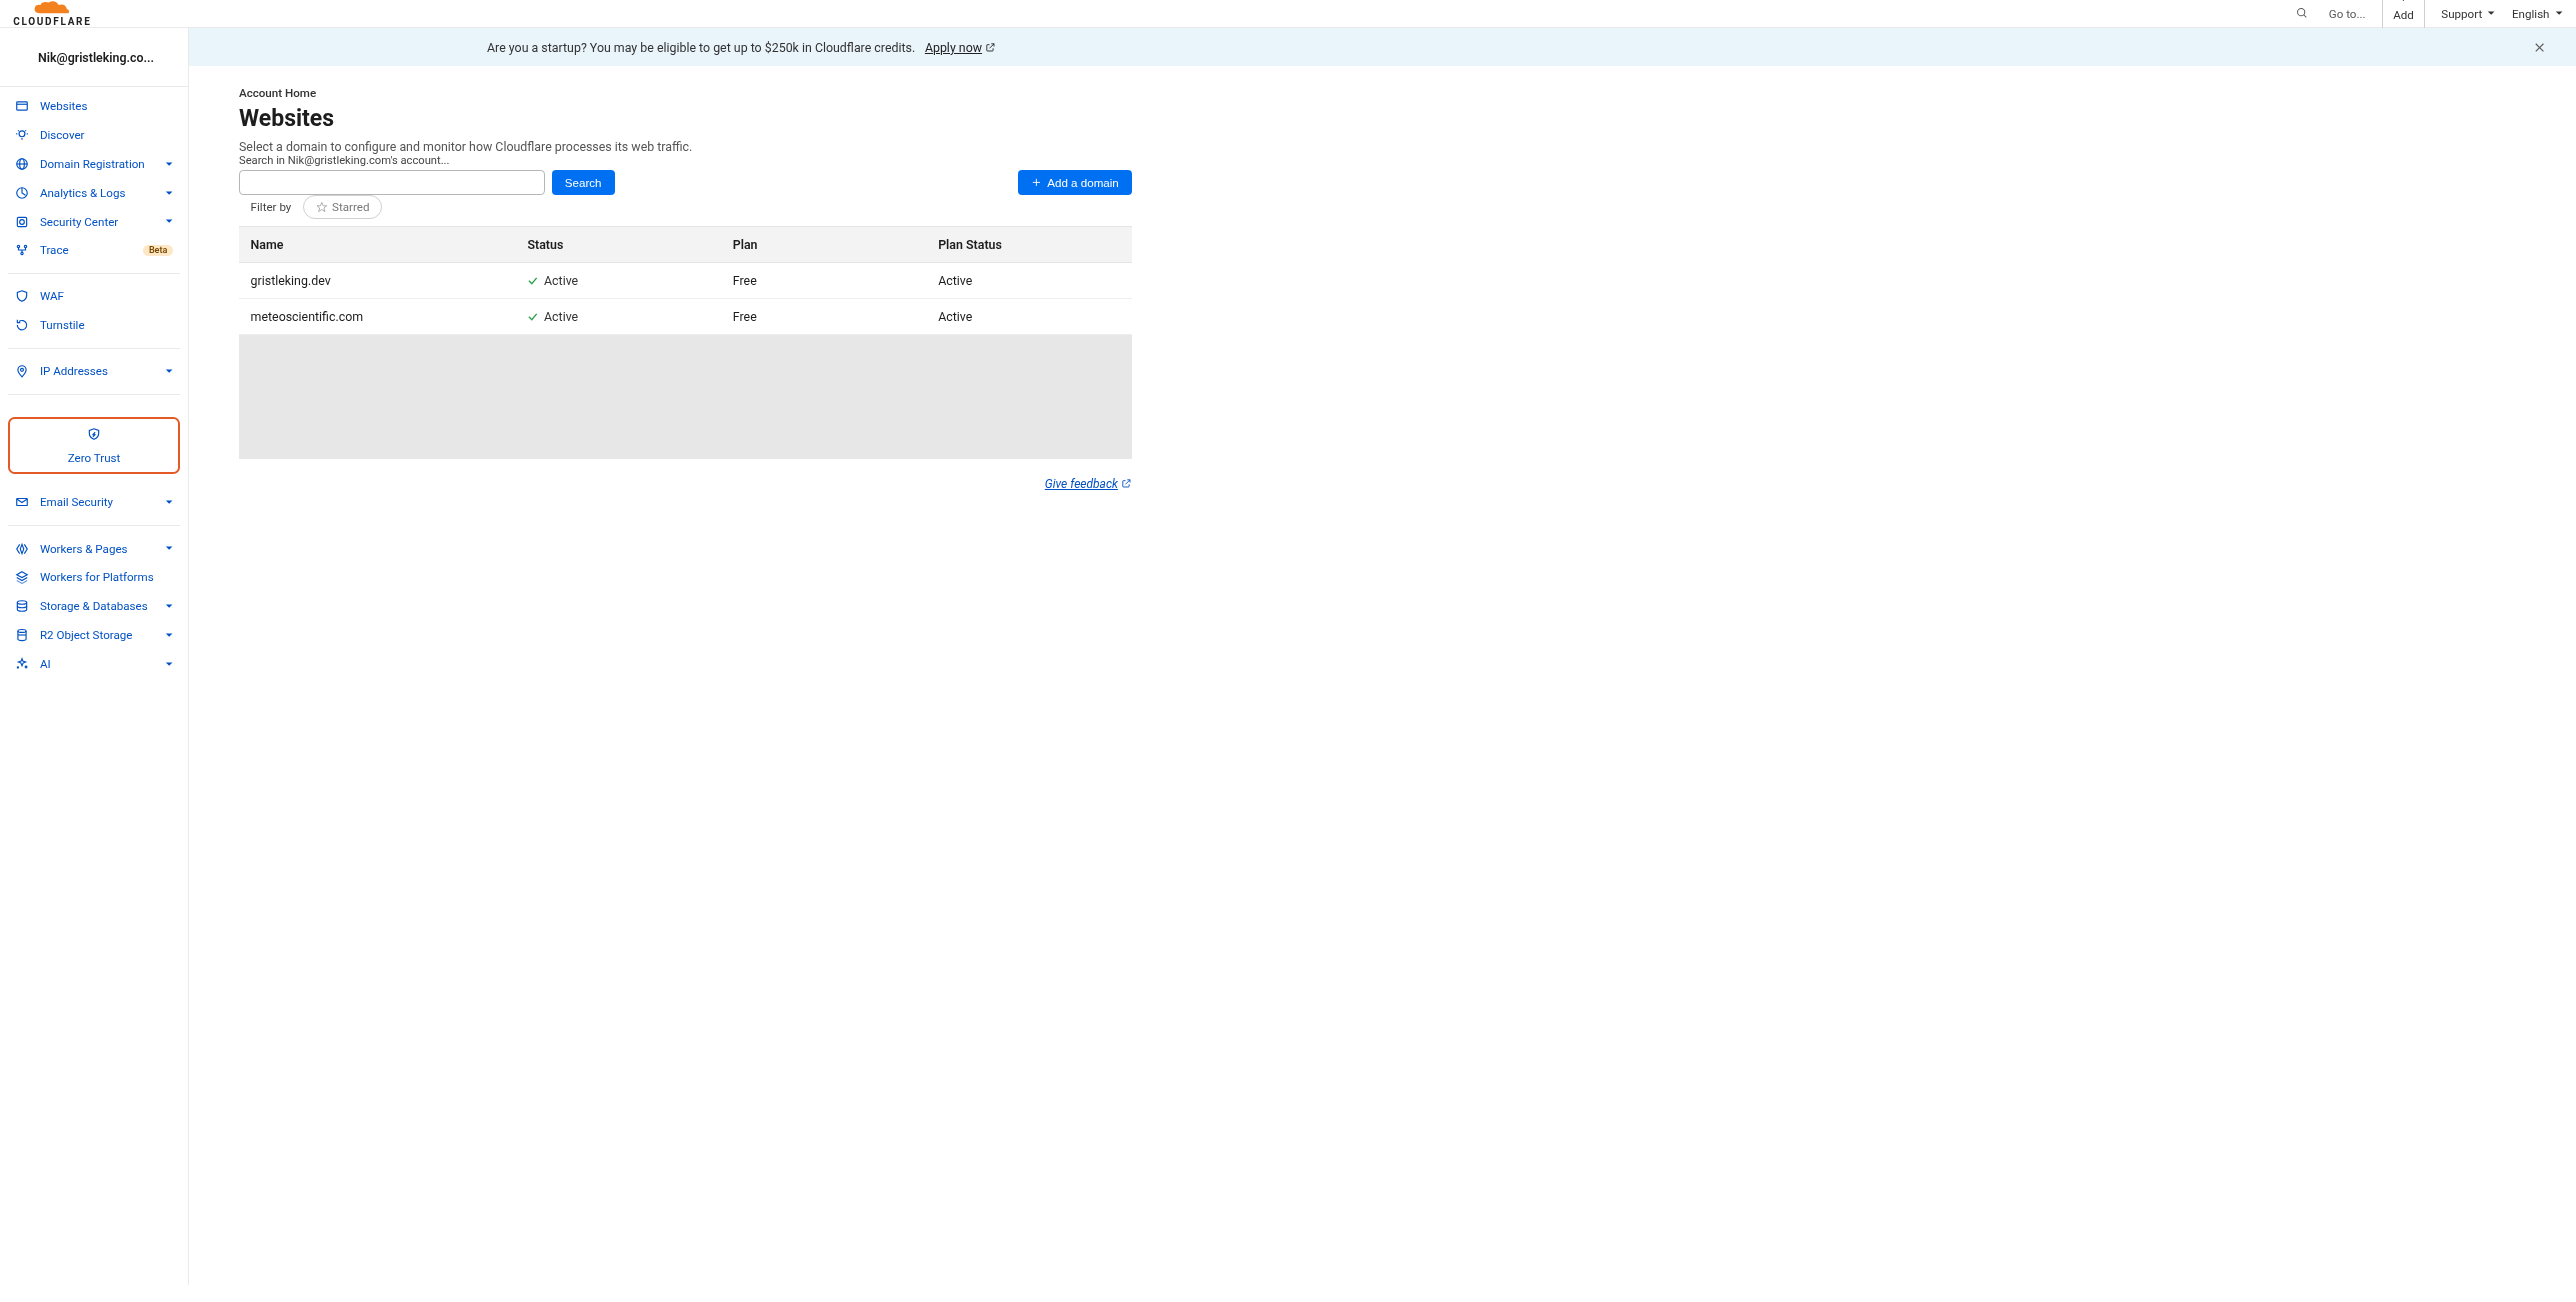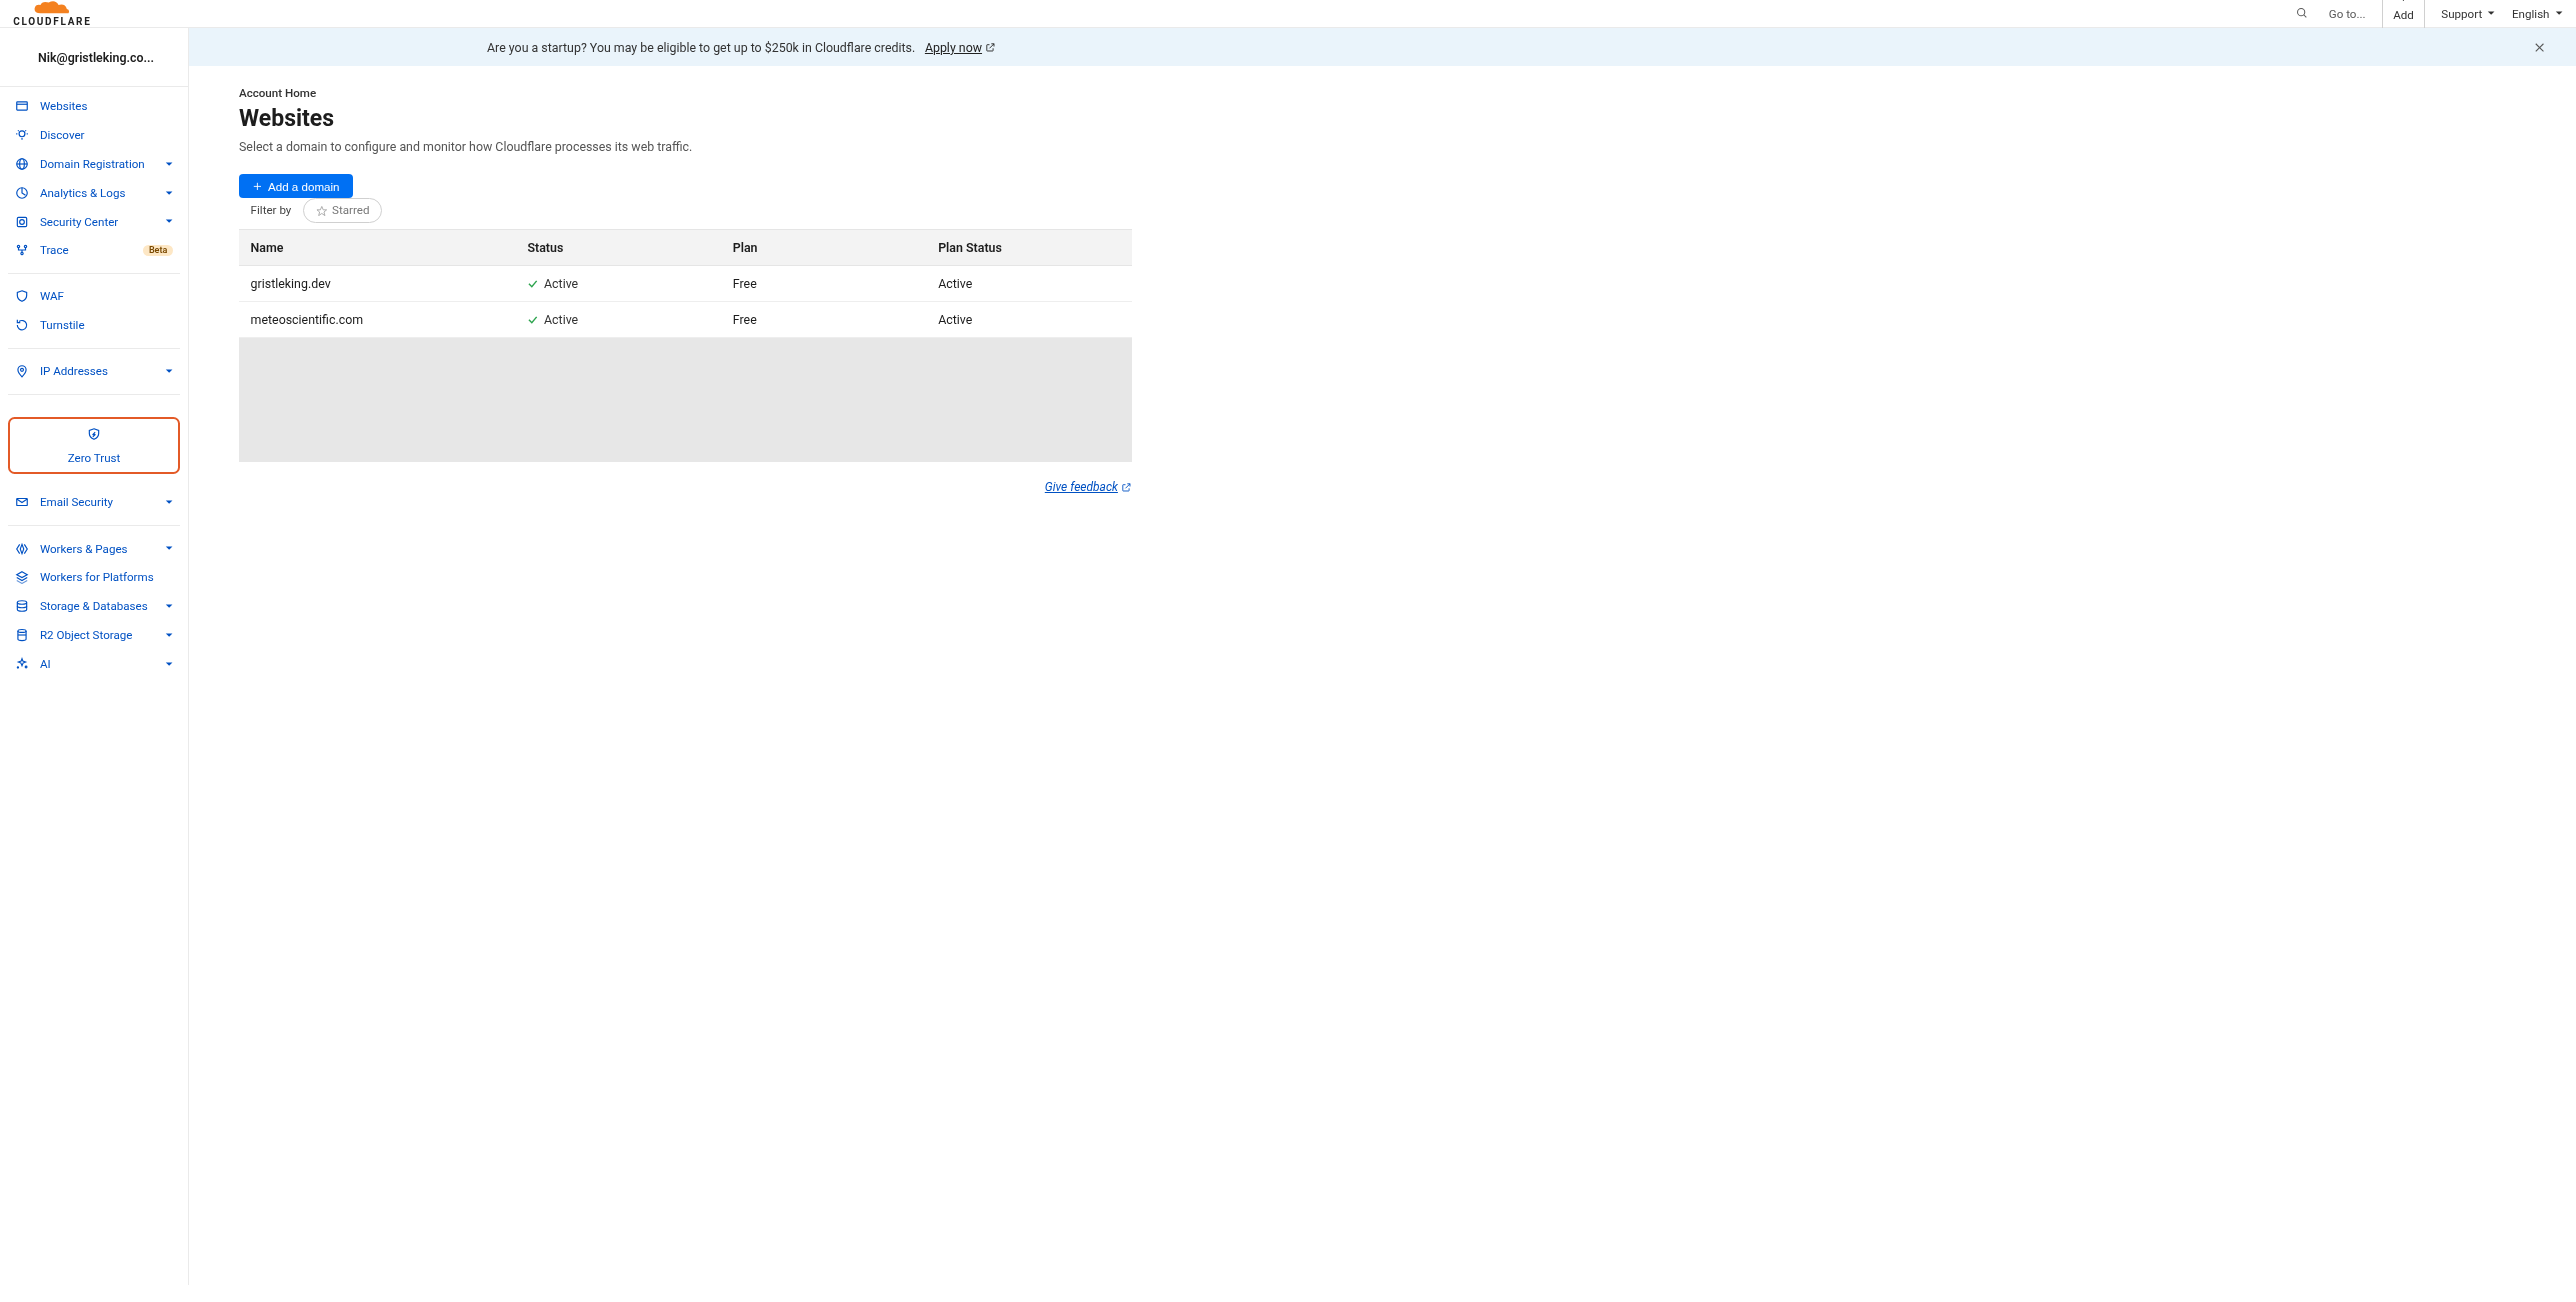--- a/index.html
+++ b/index.html
@@ -53,21 +53,21 @@
     flex-direction: column;
   }
   .nav-icon { width:15px; display:flex; justify-content:center; color:#0051c3; }
   .badge { background:#fde7c5; color:#7a4900; font-size:9px; font-weight:600; padding:0.8px 5.8px; border-radius:7.4px; }
 
   
   .main { flex:1; }
   .content { padding: 20px 50px; max-width: 993px; }
   .crumb { font-size: 11.6px; color:#333; margin-bottom: 5px; font-weight:500; }
   .page-title { font-size: 23px; font-weight:700; margin-bottom: 6.6px; }
-  .subtitle { font-size: 12.4px; color:#555; margin-bottom: 20px; }
+  .subtitle { font-size: 12.4px; color:#555; }
   .search-label { font-size:11.2px; color:#444; margin-bottom:3.3px; display:block; }
   .search-combo { display:flex; align-items:center; gap: 6.6px; flex:0 0 auto; }
   .search-input { width: 306px; height:25px; border:0.8px solid #b5b5b5; border-radius:4.1px; padding:0 6.6px 0 25px; font-size:11.6px; position:relative;}
   .search-wrapper { position:relative; display:inline-block; }
   .search-wrapper .si { position:absolute; left:6.6px; top:5px; color:#555; font-size:11.6px;}
   .btn-primary { background:#0070f3; color:#fff; border:none; border-radius:4.1px; padding:5.8px 13.2px; font-size:11.6px; cursor:pointer; }
   .add-domain-row { display:flex; justify-content:space-between; align-items:flex-end; }
   .add-domain-btn { display:flex; align-items:center; gap:5px; }
 
   .filter-row { display:flex; align-items:center; gap:11.6px; font-size:11.6px; color:#444; padding-left:11.6px; margin-bottom:6.6px;}
@@ -376,20 +376,35 @@
           </svg>
       </div>
     </div>
 
     <div class="content">
       <div class="crumb">Account Home</div>
       <h1 class="page-title">Websites</h1>
       <p class="subtitle">Select a domain to configure and monitor how Cloudflare processes its web traffic.</p>
 
       <div class="add-domain-row">
+        <div>
+          <label class="search-label">Search in Nik@gristleking.com's account...</label>
+          <div class="search-combo">
+            <span class="search-wrapper">
+              <span class="si">
+                <svg width="12.4" height="12.4" viewBox="0 0 24 24" fill="none" stroke="#555" stroke-width="2">
+                    <circle cx="10" cy="10" r="7"></circle>
+                    <line x1="20" y1="20" x2="15" y2="15"></line>
+                  </svg>
+              </span>
+              <input class="search-input" style="">
+            </span>
+            <button class="btn-primary">Search</button>
+          </div>
+        </div>
         <button class="btn-primary add-domain-btn">
           <svg width="10.8" height="10.8" viewBox="0 0 24 24" stroke="#fff" stroke-width="2">
               <line x1="12" y1="4" x2="12" y2="20"></line>
               <line x1="4" y1="12" x2="20" y2="12"></line>
             </svg>
           <span>Add a domain</span>
         </button>
       </div>
 
       <div class="filter-row">

